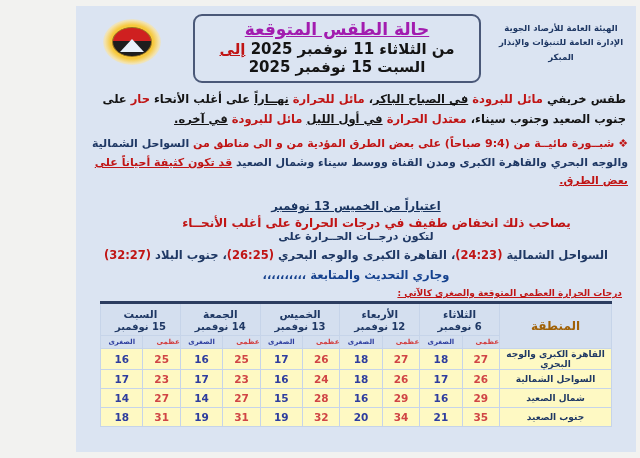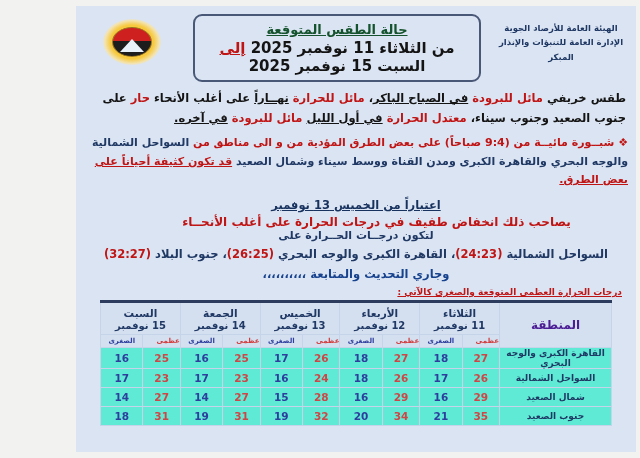--- a/index.html
+++ b/index.html
@@ -10,21 +10,21 @@
     position:relative; overflow:hidden;
   }
   .doc {
     position:absolute; left:76px; top:6px; width:560px; height:446px;
     background:#dbe4f2; direction:rtl;
   }
   
   .hdr { display:grid; grid-template-columns:150px 1fr 112px; align-items:start; padding-top:7px; }
   .agency { color:#1f3864; font-weight:bold; font-size:8.5px; text-align:center; line-height:1.7; padding-top:8px; }
   .titlebox { border:2px solid #4a5878; border-radius:9px; padding:3px 8px 5px; text-align:center; width:288px; margin:1px auto 0; }
-  .title { color:#14532d; font-weight:bold; font-size:13px; text-decoration:underline; display:inline-block; }
+  .title { color:#a21caf; font-weight:bold; font-size:17px; text-decoration:underline; display:inline-block; }
   .daterange { color:#141414; font-weight:bold; font-size:15px; margin-top:1px; }
   .daterange .to { color:#c01515; text-decoration:underline; }
   .logo { width:58px; height:46px; margin:6px auto 0; border-radius:50%;
     background:radial-gradient(ellipse at center, #f7c93e 52%, #f3e3ae 66%, rgba(243,227,174,0) 74%);
     display:flex; align-items:center; justify-content:center; }
   .logo-inner { width:40px; height:30px; border-radius:50%;
     background:linear-gradient(#cf2020 0 48%, #1d1d1d 48% 100%);
     border:1px solid #9a7420; position:relative; overflow:hidden; }
   .logo-mtn { position:absolute; left:50%; bottom:4px; transform:translateX(-50%);
     width:0; height:0; border-left:12px solid transparent; border-right:12px solid transparent;
@@ -44,27 +44,27 @@
   .rain { color:#c01515; font-size:12px; margin-top:6px; }
   .drop { color:#c01515; font-size:12px; margin-top:3px;padding-left:41px; }
   .temps-intro { color:#1f3864; font-size:11px; margin-top:0; }
   .temps-line { color:#1f3864; font-size:11.5px; margin-top:5px; }
   .follow { color:#16428e; font-size:11.5px; margin-top:6px; }
   .caption { color:#c01515; font-size:9px; font-weight:bold; text-decoration:underline; text-align:right; margin:6px 14px 3px 0; }
   
   table { border-collapse:collapse; width:512px; margin:0 auto; background:#dde6f4; }
   th, td { border:1px solid #c6d4e9; text-align:center; font-weight:bold; }
   tr.days th { background:#d4dfef; height:33px; border-top:3px solid #2b3c5f; }
-  th.region { width:112px; color:#4c1d95; font-size:12px; }
+  th.region { width:112px; color:#a16207; font-size:12px; }
   .day-name { display:block; color:#1f3864; font-size:10.5px; line-height:1.35; }
   .day-date { display:block; color:#1f3864; font-size:10px; line-height:1.2; }
   tr.sub th { height:13px; font-size:7px; background:#d4dfef; padding:0; }
   tr.sub .mx { color:#d23b3b;text-align:right; }
   tr.sub .mn { color:#2d3e9f; }
-  td { height:19px; font-size:10.5px; background:#5eead4; }
+  td { height:19px; font-size:10.5px; background:#fef9c3; }
   td.tmax { color:#d04545; }
   td.tmin { color:#2e3d9e; }
   td.rg { color:#1f3864; font-size:9px; }
   
   .footer { display:flex; justify-content:space-between; padding:9px 34px 0 44px; }
 </style>
 </head>
 <body>
 
 <div class="doc">
@@ -101,21 +101,21 @@
   <div class="cl follow">وجاري التحديث والمتابعة ،،،،،،،،،،</div>
 
   <div class="caption">درجات الحرارة العظمى المتوقعة والصغرى كالآتي :</div>
 
   <table>
     <thead>
       <tr class="days">
         <th class="region" rowspan="2">المنطقة</th>
         <th colspan="2">
             <span class="day-name">الثلاثاء</span>
-            <span class="day-date">11 نوفمبر</span>
+            <span class="day-date">6 نوفمبر</span>
           </th>
         <th colspan="2">
             <span class="day-name">الأربعاء</span>
             <span class="day-date">12 نوفمبر</span>
           </th>
         <th colspan="2">
             <span class="day-name">الخميس</span>
             <span class="day-date">13 نوفمبر</span>
           </th>
         <th colspan="2">

